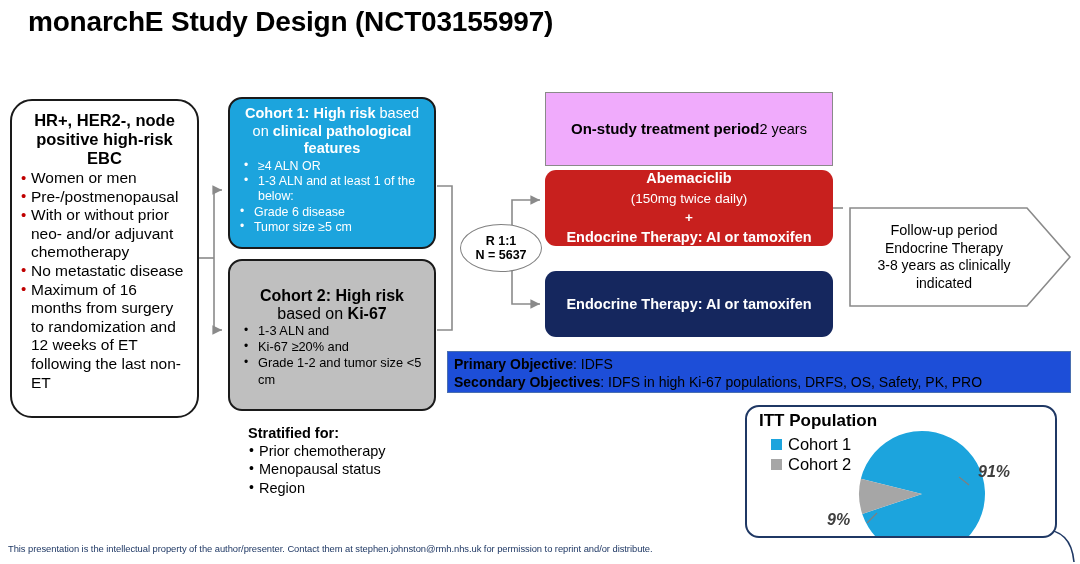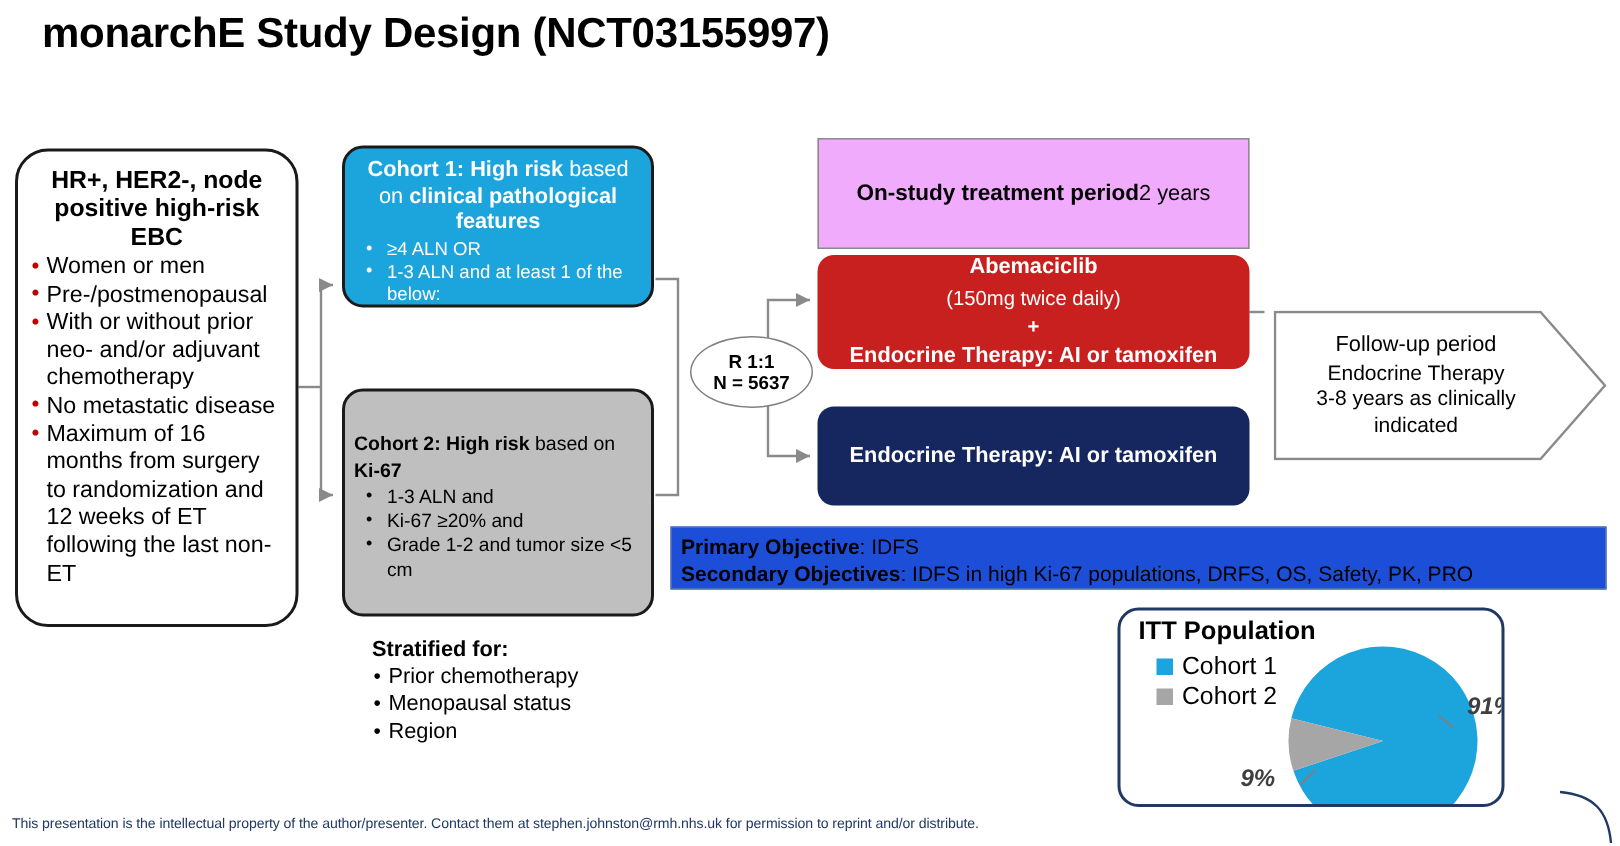--- a/index.html
+++ b/index.html
@@ -39,21 +39,21 @@
   .elig li{
     font-size:15.5px;line-height:18.6px;position:relative;padding-left:11px;
     text-indent:0;
   }
   .elig li::before{
     content:"\2022";color:#C00000;position:absolute;left:1px;top:-0.5px;
     font-size:15px;
   }
 
   .cohort1{
-    left:228px;top:97px;width:208px;height:108px;
+    left:228px;top:97px;width:208px;height:152px;
     background:#1CA4DD;border:2.5px solid #1a1a1a;border-radius:14px;
     color:#ffffff;padding:6px 6px 20px 6px;
   }
   .cohort1-head{
     font-size:14.5px;text-align:center;line-height:17.5px;font-weight:normal;
   }
   .cohort1-head b{font-weight:bold;}
   .c-list{margin:1px 0 0 0;padding:0;list-style:none;}
   .c-list>li{
     font-size:12.4px;line-height:15.4px;position:relative;padding-left:22px;
@@ -66,21 +66,21 @@
   .c-sub>li::before{content:"\2022";position:absolute;left:4px;top:-1px;font-size:12px;}
   .nomark{padding-left:22px;}
   .nomark::before{content:"" !important;}
 
   .cohort2{
     left:228px;top:259px;width:208px;height:152px;
     background:#BFBFBF;border:2.5px solid #1a1a1a;border-radius:14px;
     color:#000;padding:26px 6px 4px 6px;
   }
   .cohort2-head{
-    font-size:13px;text-align:left;line-height:17.5px;font-weight:normal;
+    font-size:16px;text-align:center;line-height:17.5px;font-weight:normal;
   }
   .cohort2-head b{font-weight:bold;}
   .cohort2 .c-list>li{font-size:12.8px;line-height:16.2px;}
 
   .onstudy{
     left:545px;top:92px;width:288px;height:74px;
     background:#f0abfc;border:1.5px solid #8a8a8a;
     display:flex;align-items:center;justify-content:center;
   }
   .onstudy .l1{font-size:15px;font-weight:bold;line-height:18px;}
@@ -137,21 +137,21 @@
 
   
   .strat{position:absolute;left:248px;top:424px;width:220px;}
   .strat-head{font-size:14.5px;font-weight:bold;line-height:18px;}
   .strat ul{margin:0;padding:0;list-style:none;}
   .strat li{font-size:14.5px;line-height:18.4px;position:relative;padding-left:11px;}
   .strat li::before{content:"\2022";position:absolute;left:1px;top:-1px;font-size:14px;}
 
   
   .itt{
-    left:745px;top:405px;width:258px;height:133px;
+    left:745px;top:405px;width:312px;height:133px;
     border:2px solid #1F3864;border-radius:14px;background:#fff;
     overflow:hidden;
   }
   .itt-title{
     position:absolute;left:12px;top:4px;font-size:17px;font-weight:bold;
   }
   .legend{position:absolute;left:24px;top:28px;}
   .legend-row{display:flex;align-items:center;margin-bottom:1px;}
   .swatch{width:11px;height:11px;margin-right:6px;display:inline-block;}
   .legend-label{font-size:16.5px;line-height:19px;}

